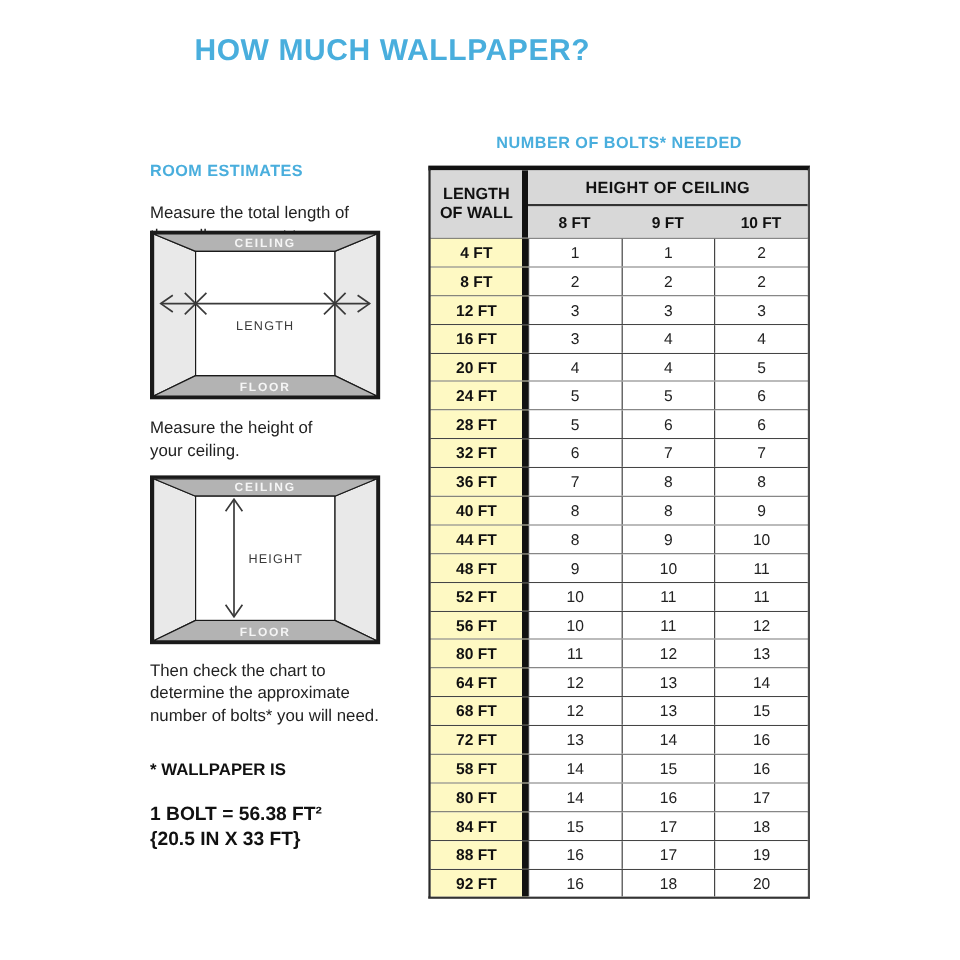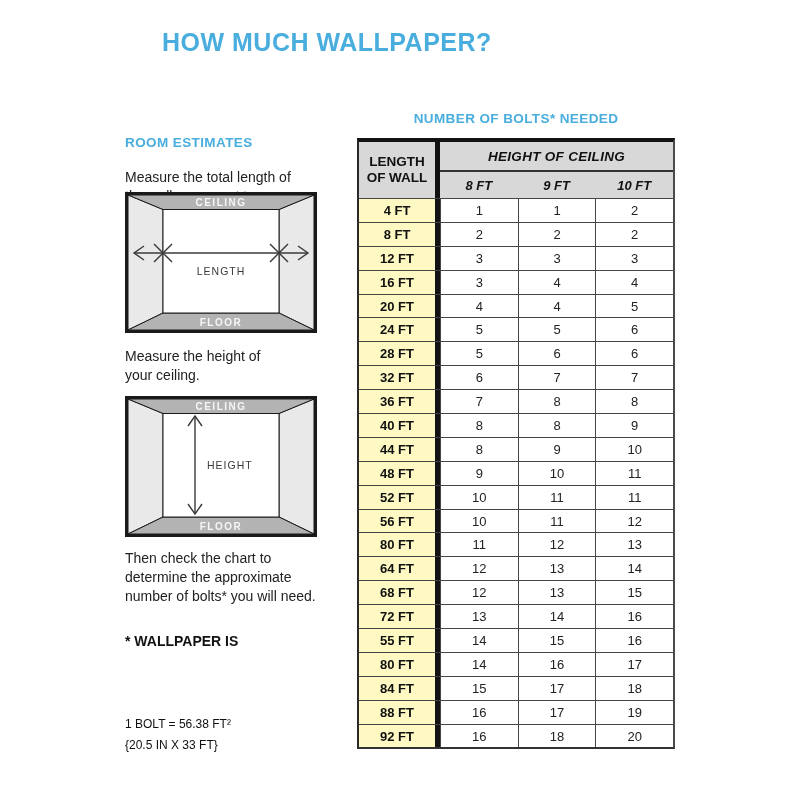--- a/index.html
+++ b/index.html
@@ -35,22 +35,22 @@
   .step1{top:139px;margin-top:29px;}
   .step2{top:347px;}
   .step3{top:549px;}
 
   .footnote{
     left:125px;top:632px;width:230px;
     font-size:14px;font-weight:bold;line-height:18px;color:#111;
   }
   .footnote .indent{padding-left:10px;}
   .bolt-info{
-    left:125px;top:714px;width:230px;
-    font-size:12px;font-weight:normal;line-height:21px;color:#111;
+    left:125px;top:668px;width:230px;
+    font-size:16px;font-weight:bold;line-height:21px;color:#111;
   }
 
   
   .diagram{left:125px;width:192px;height:141px;}
   .diagram1{top:192px;}
   .diagram2{top:396px;}
 
   
   .bolt-table{
     left:357px;top:138px;width:318px;
@@ -62,21 +62,21 @@
     font-size:13px;
   }
   .t-header{display:flex;}
   .corner-cell{
     width:76px;background:#d8d8d8;
     border-right:5px solid #121212;
     display:flex;align-items:center;justify-content:center;
     text-align:center;font-weight:bold;line-height:16px;
     white-space:pre-line;height:56px;font-size:13.5px;color:#111;
   }
-  .header-right{flex:1;display:flex;flex-direction:column;font-style:italic;}
+  .header-right{flex:1;display:flex;flex-direction:column;}
   .group-cell{
     height:28px;background:#d8d8d8;
     border-bottom:2px solid #333;
     display:flex;align-items:center;justify-content:center;
     font-weight:bold;font-size:13.5px;letter-spacing:0.3px;color:#111;
   }
   .subcols{display:flex;height:26px;background:#d8d8d8;}
   .subcol{
     flex:1;display:flex;align-items:center;justify-content:center;
     font-weight:bold;color:#111;
@@ -276,21 +276,21 @@
         <div class="val-cell">13</div>
         <div class="val-cell">15</div>
       </div>
       <div class="t-row">
         <div class="label-cell">72 FT</div>
         <div class="val-cell">13</div>
         <div class="val-cell">14</div>
         <div class="val-cell">16</div>
       </div>
       <div class="t-row">
-        <div class="label-cell">55 FT</div>
+        <div class="label-cell">58 FT</div>
         <div class="val-cell">14</div>
         <div class="val-cell">15</div>
         <div class="val-cell">16</div>
       </div>
       <div class="t-row">
         <div class="label-cell">80 FT</div>
         <div class="val-cell">14</div>
         <div class="val-cell">16</div>
         <div class="val-cell">17</div>
       </div>

